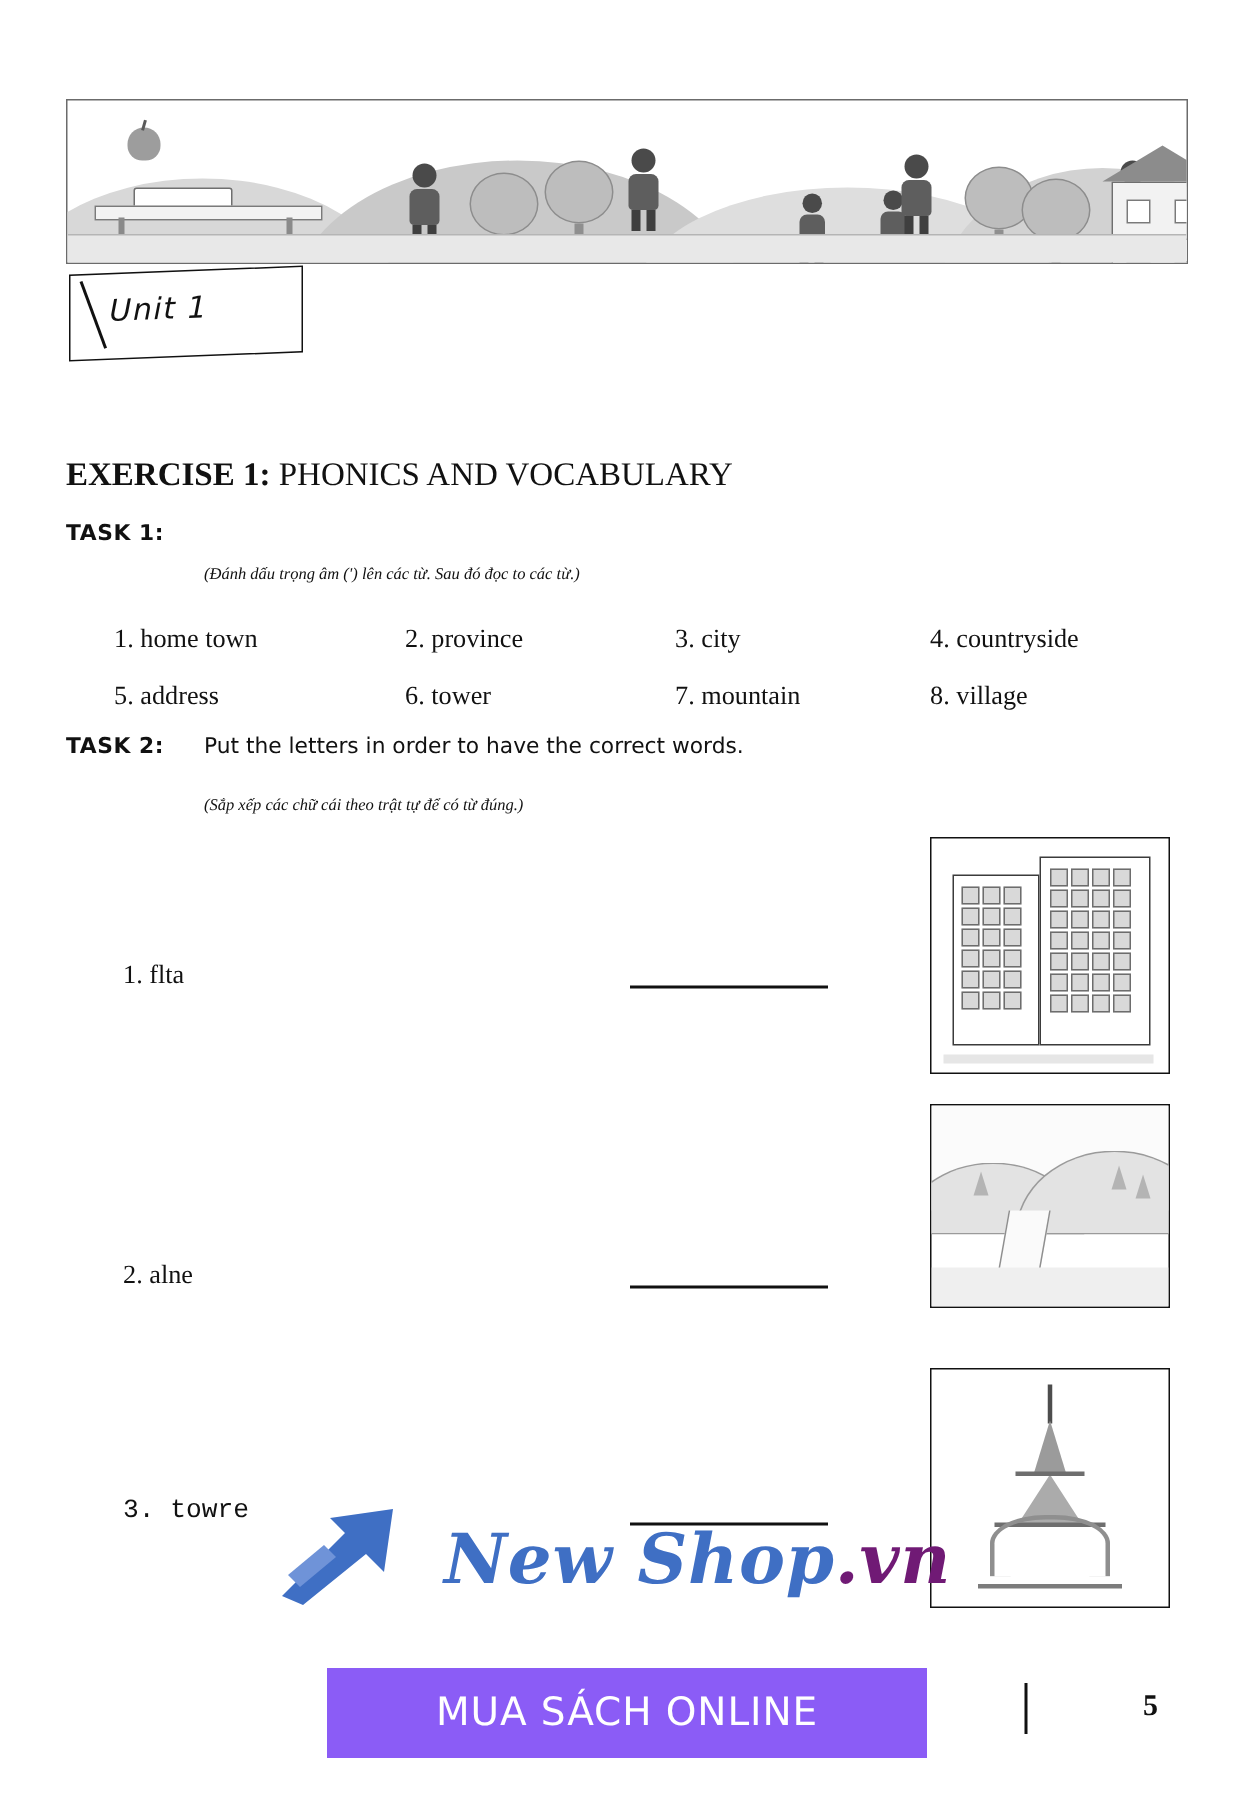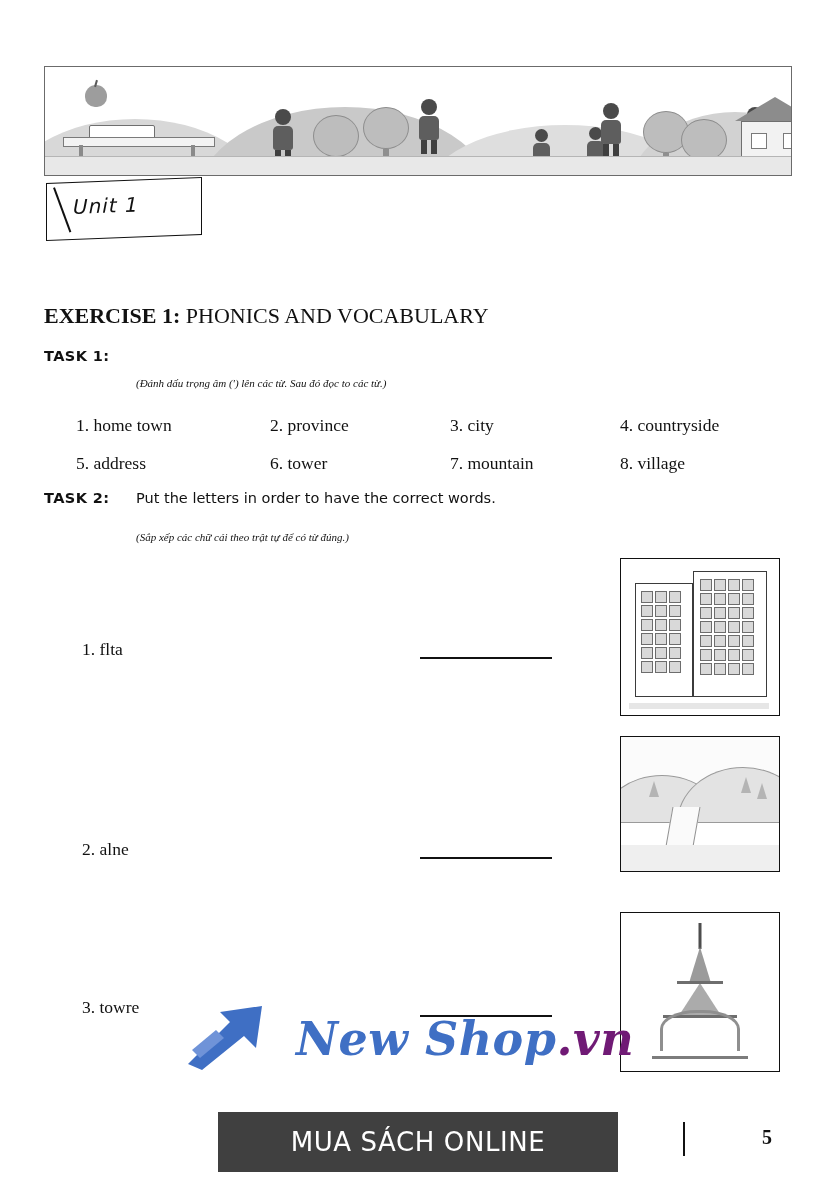--- a/index.html
+++ b/index.html
@@ -215,21 +215,21 @@
     position: absolute;
     height: 1.5px;
     background: #111;
     width: 132px;
     left: 420px;
   }
   .a1 { top: 639px; }
   .a1l { top: 657px; }
   .a2 { top: 839px; }
   .a2l { top: 857px; }
-  .a3 { top: 997px; }
+  .a3 { top: 997px; font-family: Liberation Mono, monospace; }
   .a3l { top: 1015px; }
 
   
   .pic {
     position: absolute;
     left: 620px;
     width: 158px;
     border: 1.5px solid #111;
     background: #fff;
     overflow: hidden;
@@ -286,21 +286,21 @@
     letter-spacing: 0.5px;
     white-space: nowrap;
   }
   .wm-text .vn { color: #701a75; }
   .wm-btn {
     position: absolute;
     left: 218px;
     top: 1112px;
     width: 400px;
     height: 60px;
-    background: #404040;
+    background: #8b5cf6;
     display: flex;
     align-items: center;
     justify-content: center;
   }
   .wm-btn span {
     font-family: "DejaVu Sans", sans-serif;
     font-size: 26px;
     color: #ffffff;
     letter-spacing: 0.6px;
   }

